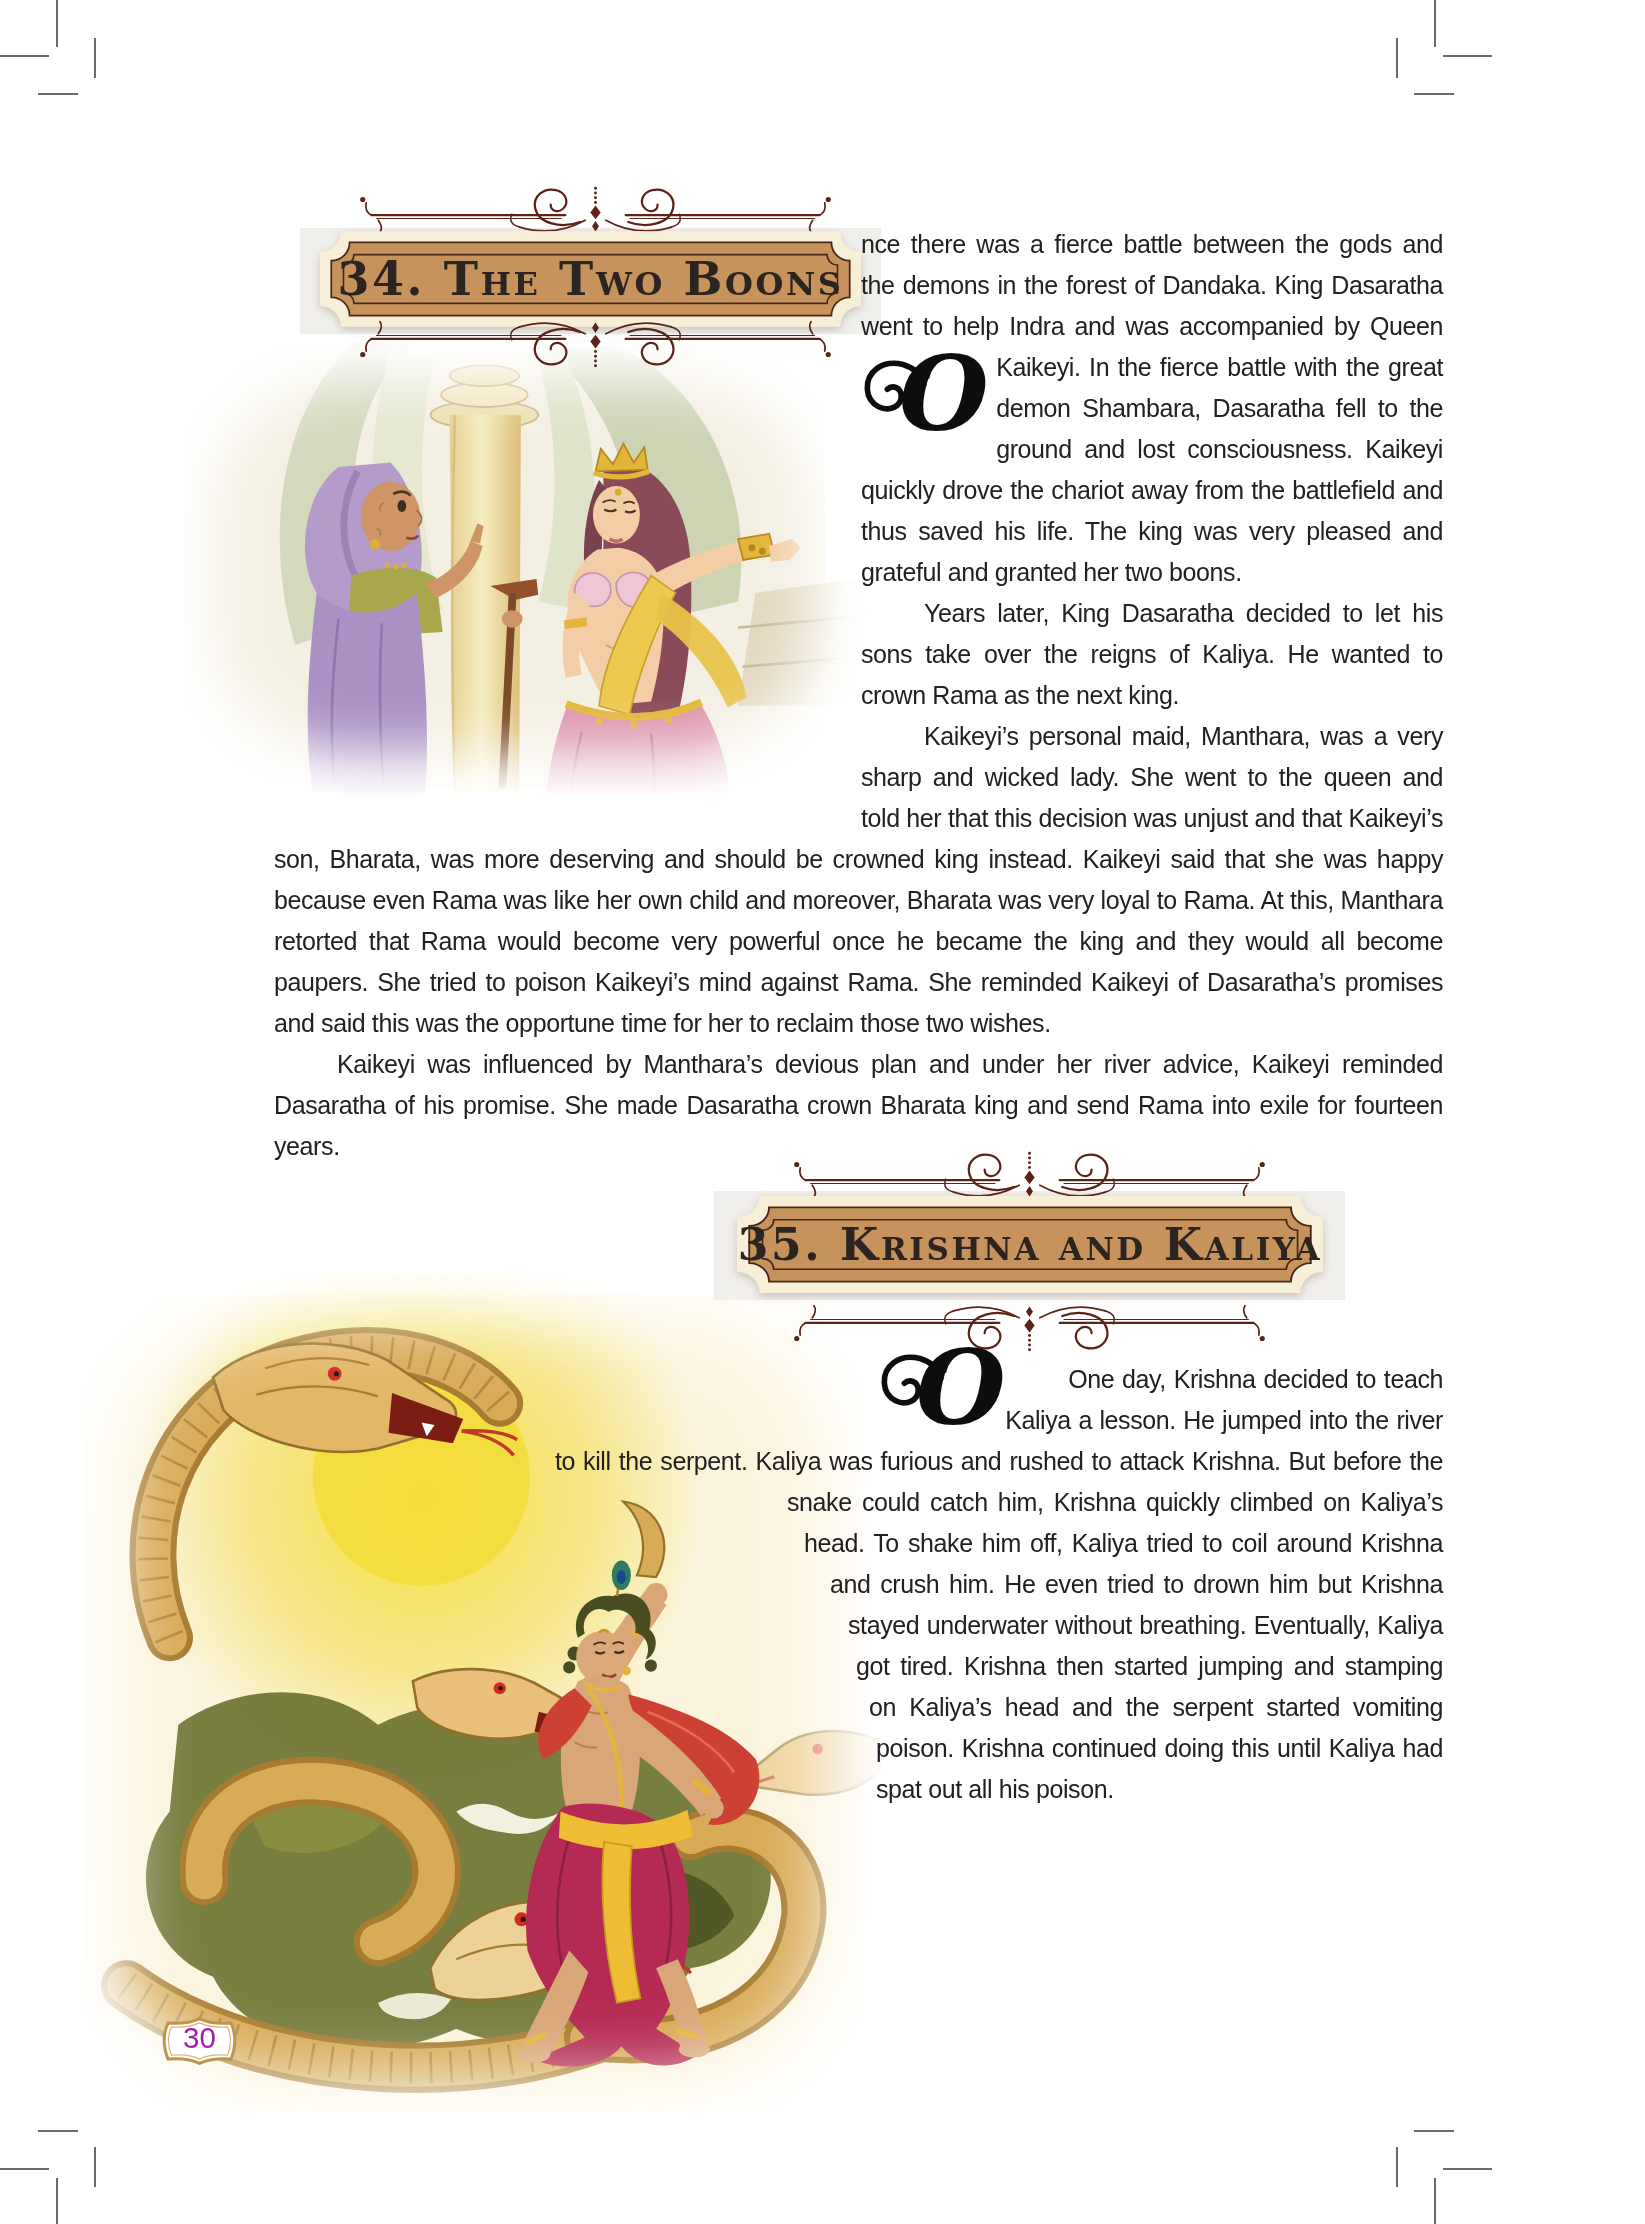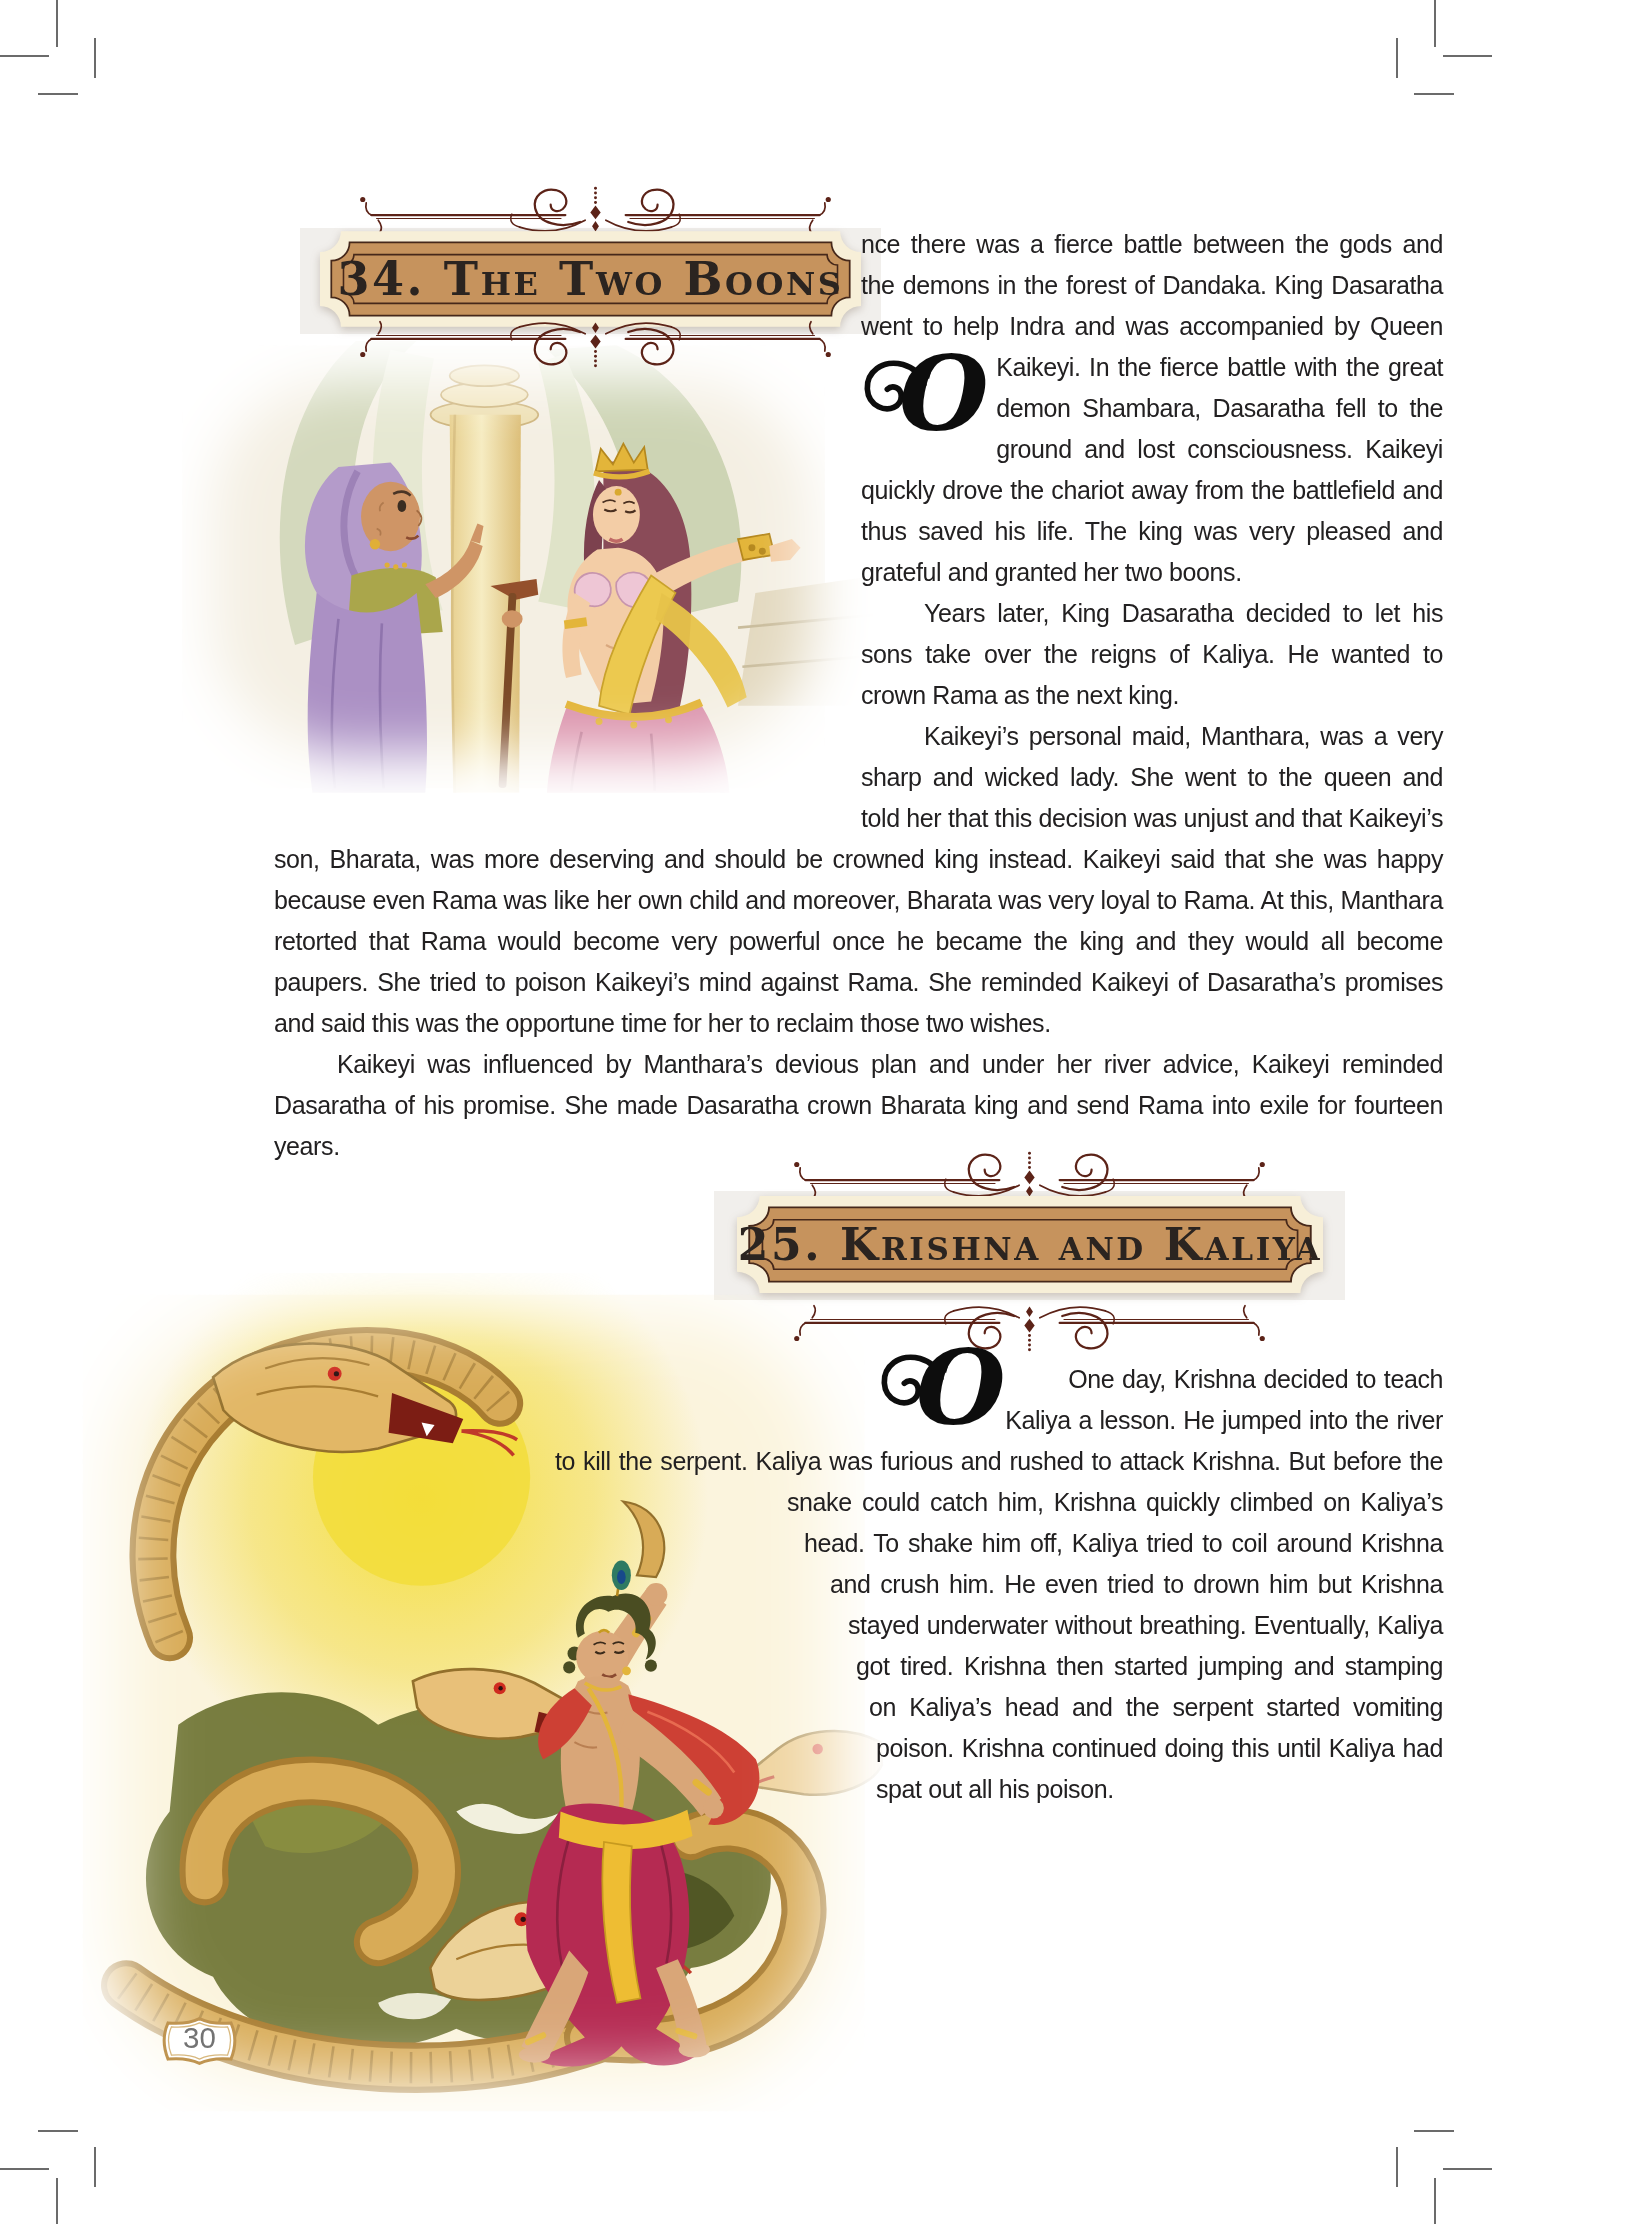--- a/index.html
+++ b/index.html
@@ -41,21 +41,21 @@
       328px 286px,328px 327px,336px 327px,336px 368px,349px 368px,349px 408px,356px 408px,
       356px 817px,0px 817px);}
   .dc-wrap{float:left;position:relative;width:130px;height:76px;margin-right:5.2px;}
   .dc-wrap .swirl{position:absolute;left:-5.2px;top:-7px;}
   .dc-letter{position:absolute;left:38px;top:-22.6px;font-family:"DejaVu Serif",serif;
      font-style:italic;font-weight:bold;font-size:103px;color:#0d0d0d;line-height:1;}
 
   
   .badge{position:absolute;width:83px;height:50px;}
   .badge .num{position:absolute;left:0;top:5.2px;width:83px;text-align:center;
-     font-size:29.5px;color:#737373;}
+     font-size:29.5px;color:#a21caf;}
 </style>
 </head>
 <body>
 
 <div class="page">
 
   <svg width="0" height="0" style="position:absolute" aria-hidden="true">
     <defs>
       <g id="flourish-g" stroke="#5c2318" fill="none" stroke-linecap="round">
         <path d="M245,36 H20" stroke-width="2.6"></path>
@@ -358,21 +358,21 @@
   </div>
 
   <svg class="flourish" style="left:786px;top:1149px;" width="487" height="50" viewBox="0 0 560 58">
       <use href="#flourish-g"></use>
     </svg>
   <div class="banner-wrap" style="left:737px;top:1196px;">
     <svg width="586" height="97" viewBox="0 0 622 110" preserveAspectRatio="none">
         <use href="#banner-g"></use>
       </svg>
   </div>
-  <div class="banner-title" style="left:737px;top:1196px;width:586px;height:97px;font-size:44px;">25. Krishna and Kaliya</div>
+  <div class="banner-title" style="left:737px;top:1196px;width:586px;height:97px;font-size:44px;">35. Krishna and Kaliya</div>
   <svg class="flourish flip" style="left:786px;top:1304px;" width="487" height="50" viewBox="0 0 560 58">
       <use href="#flourish-g"></use>
     </svg>
 
   <div class="story" style="left:520px;top:1359px;width:923px;">
     <div class="sp sp-shape35"></div>
     <p>
       <span class="dc-wrap" style="width:122px;">
         <svg class="swirl" width="87" height="61" viewBox="0 0 100 70">
             <use href="#dropcap-swirl"></use>

